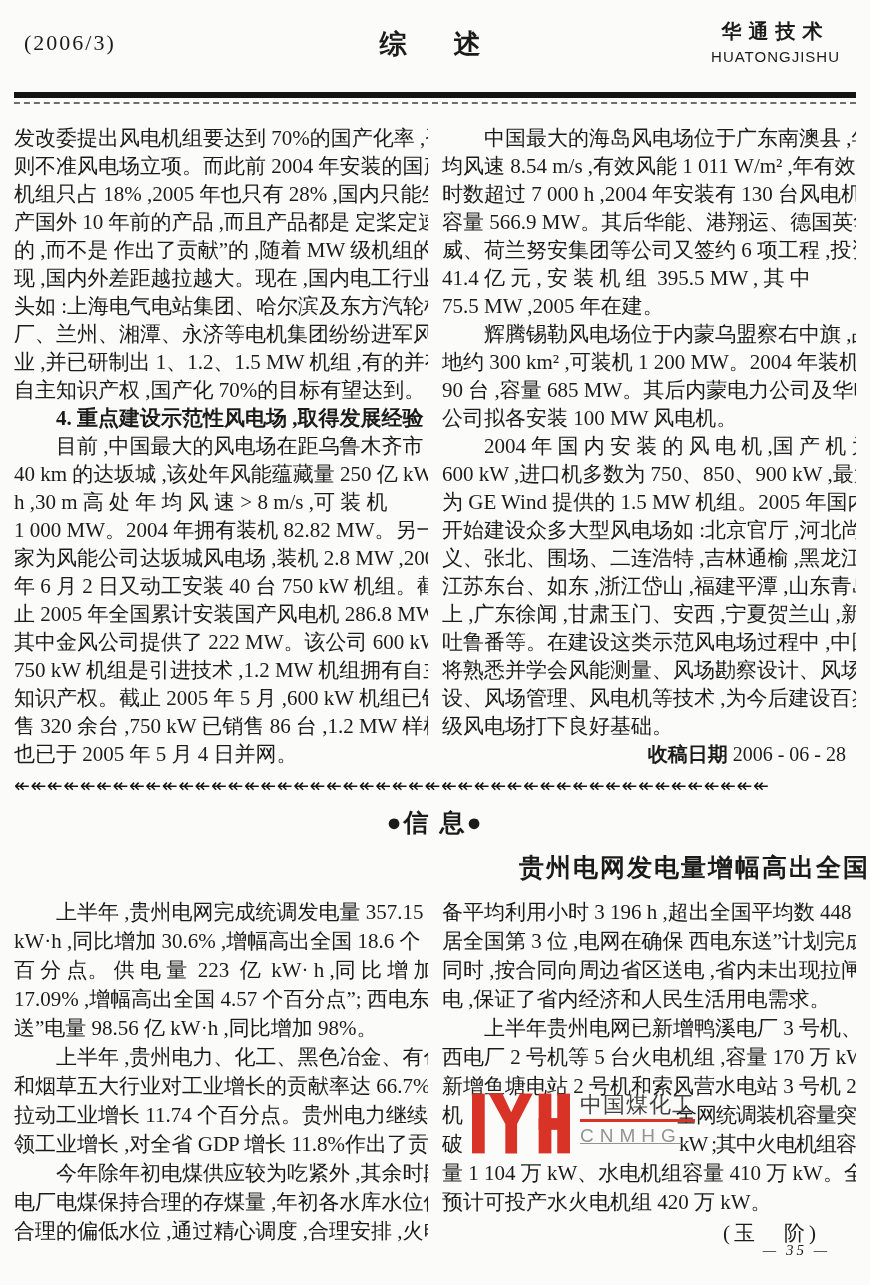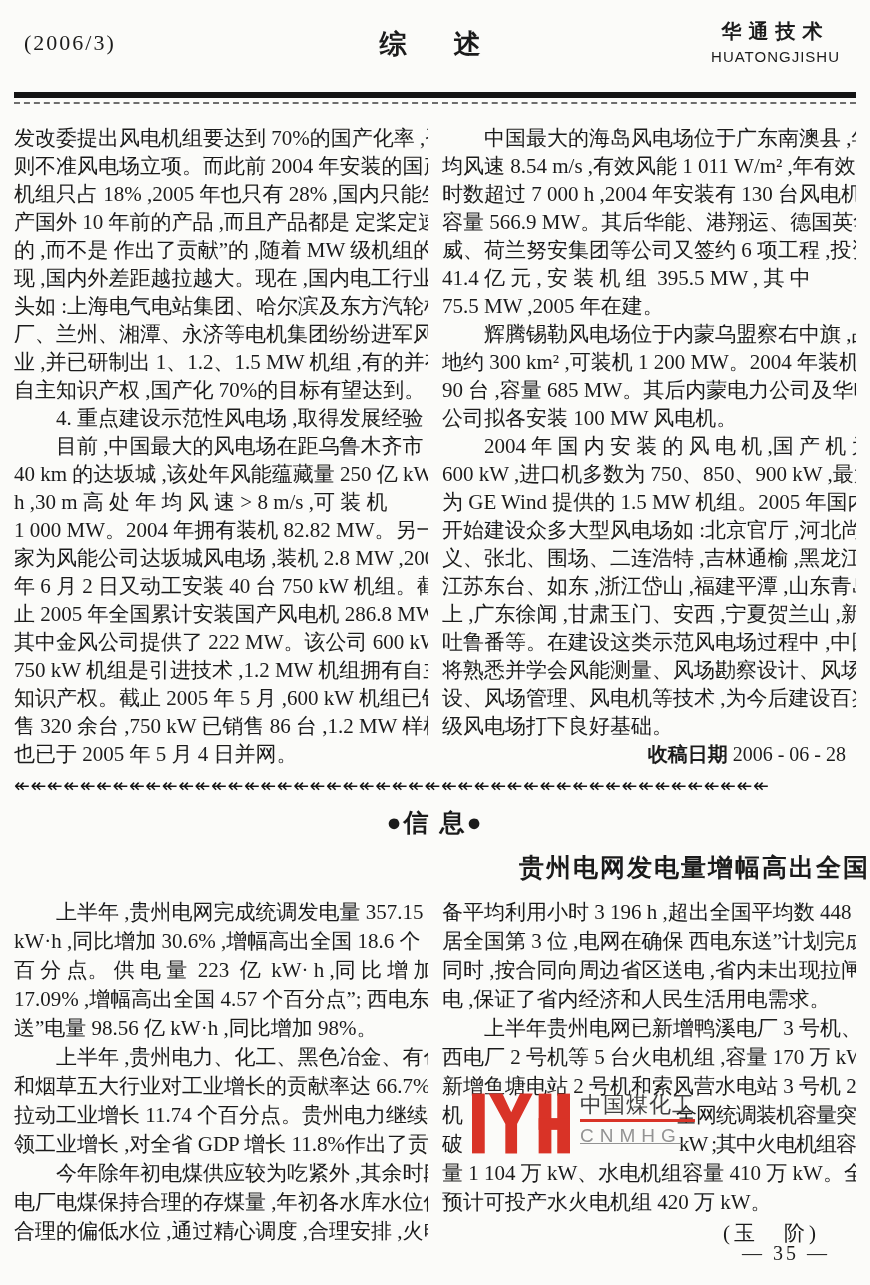--- a/index.html
+++ b/index.html
@@ -17,36 +17,36 @@
   .journal-cn{font-size:20px;font-weight:bold;letter-spacing:7px;
     font-family:"Liberation Sans","DejaVu Sans",sans-serif;}
   .journal-en{font-size:15px;letter-spacing:1px;margin-top:3px;
     font-family:"Liberation Sans","DejaVu Sans",sans-serif;}
   .rule-thick{height:6px;background:#141414;margin:0 14px;}
   .rule-thin{border-top:2px dashed #6e6e6e;margin:4px 14px 0;}
   
   .cols{display:flex;gap:14px;padding:20px 14px 0;}
   .col{width:421px;overflow:hidden;}
   .line{font-size:21px;line-height:28px;height:28px;white-space:pre;}
-  .line.bold{font-weight:normal;}
+  .line.bold{font-weight:bold;}
   .news-cols .line{line-height:29px;height:29px;}
   .split{display:flex;justify-content:space-between;}
   .split span{letter-spacing:-1px;}
   .receipt{text-align:right;padding-right:10px;font-size:20px;}
   .receipt .lbl{font-weight:bold;font-family:"Liberation Sans","DejaVu Sans",sans-serif;text-align:center;}
   
   .divider{padding:6px 14px 0;font-family:"DejaVu Sans",sans-serif;
     font-size:19px;color:#141414;white-space:nowrap;overflow:hidden;letter-spacing:0.5px;}
   .info-badge{padding:10px 16px 0;font-size:25px;font-weight:bold;
     font-family:"Liberation Sans","DejaVu Sans",sans-serif;letter-spacing:2px;text-align:center;}
   .news-title{margin:12px 0 0;text-align:right;font-size:25px;font-weight:bold;
     font-family:"Liberation Sans","DejaVu Sans",sans-serif;letter-spacing:2px;}
   .news-cols{padding-top:14px;}
   .byline{text-align:right;padding-right:36px;font-size:21px;letter-spacing:4px;margin-top:2px;}
-  .pageno{position:absolute;right:40px;top:1242px;font-size:20px;letter-spacing:3px;}
+  .pageno{position:absolute;right:40px;top:1242px;font-size:15px;letter-spacing:3px;font-style:italic;}
   
   .watermark{position:absolute;left:472px;top:1090px;display:flex;gap:10px;align-items:flex-start;}
   .wm-mark{width:98px;height:66px;display:block;}
   .wm-text{padding-top:2px;}
   .wm-cn{font-size:22px;color:#404040;letter-spacing:1px;line-height:25px;
     font-family:"Liberation Sans","DejaVu Sans",sans-serif;}
   .wm-underline{height:3px;background:#d93327;margin:2px 0 3px;}
   .wm-en{font-size:19px;color:#939393;letter-spacing:6px;
     font-family:"Liberation Sans","DejaVu Sans",sans-serif;text-decoration:underline;}
 </style>

